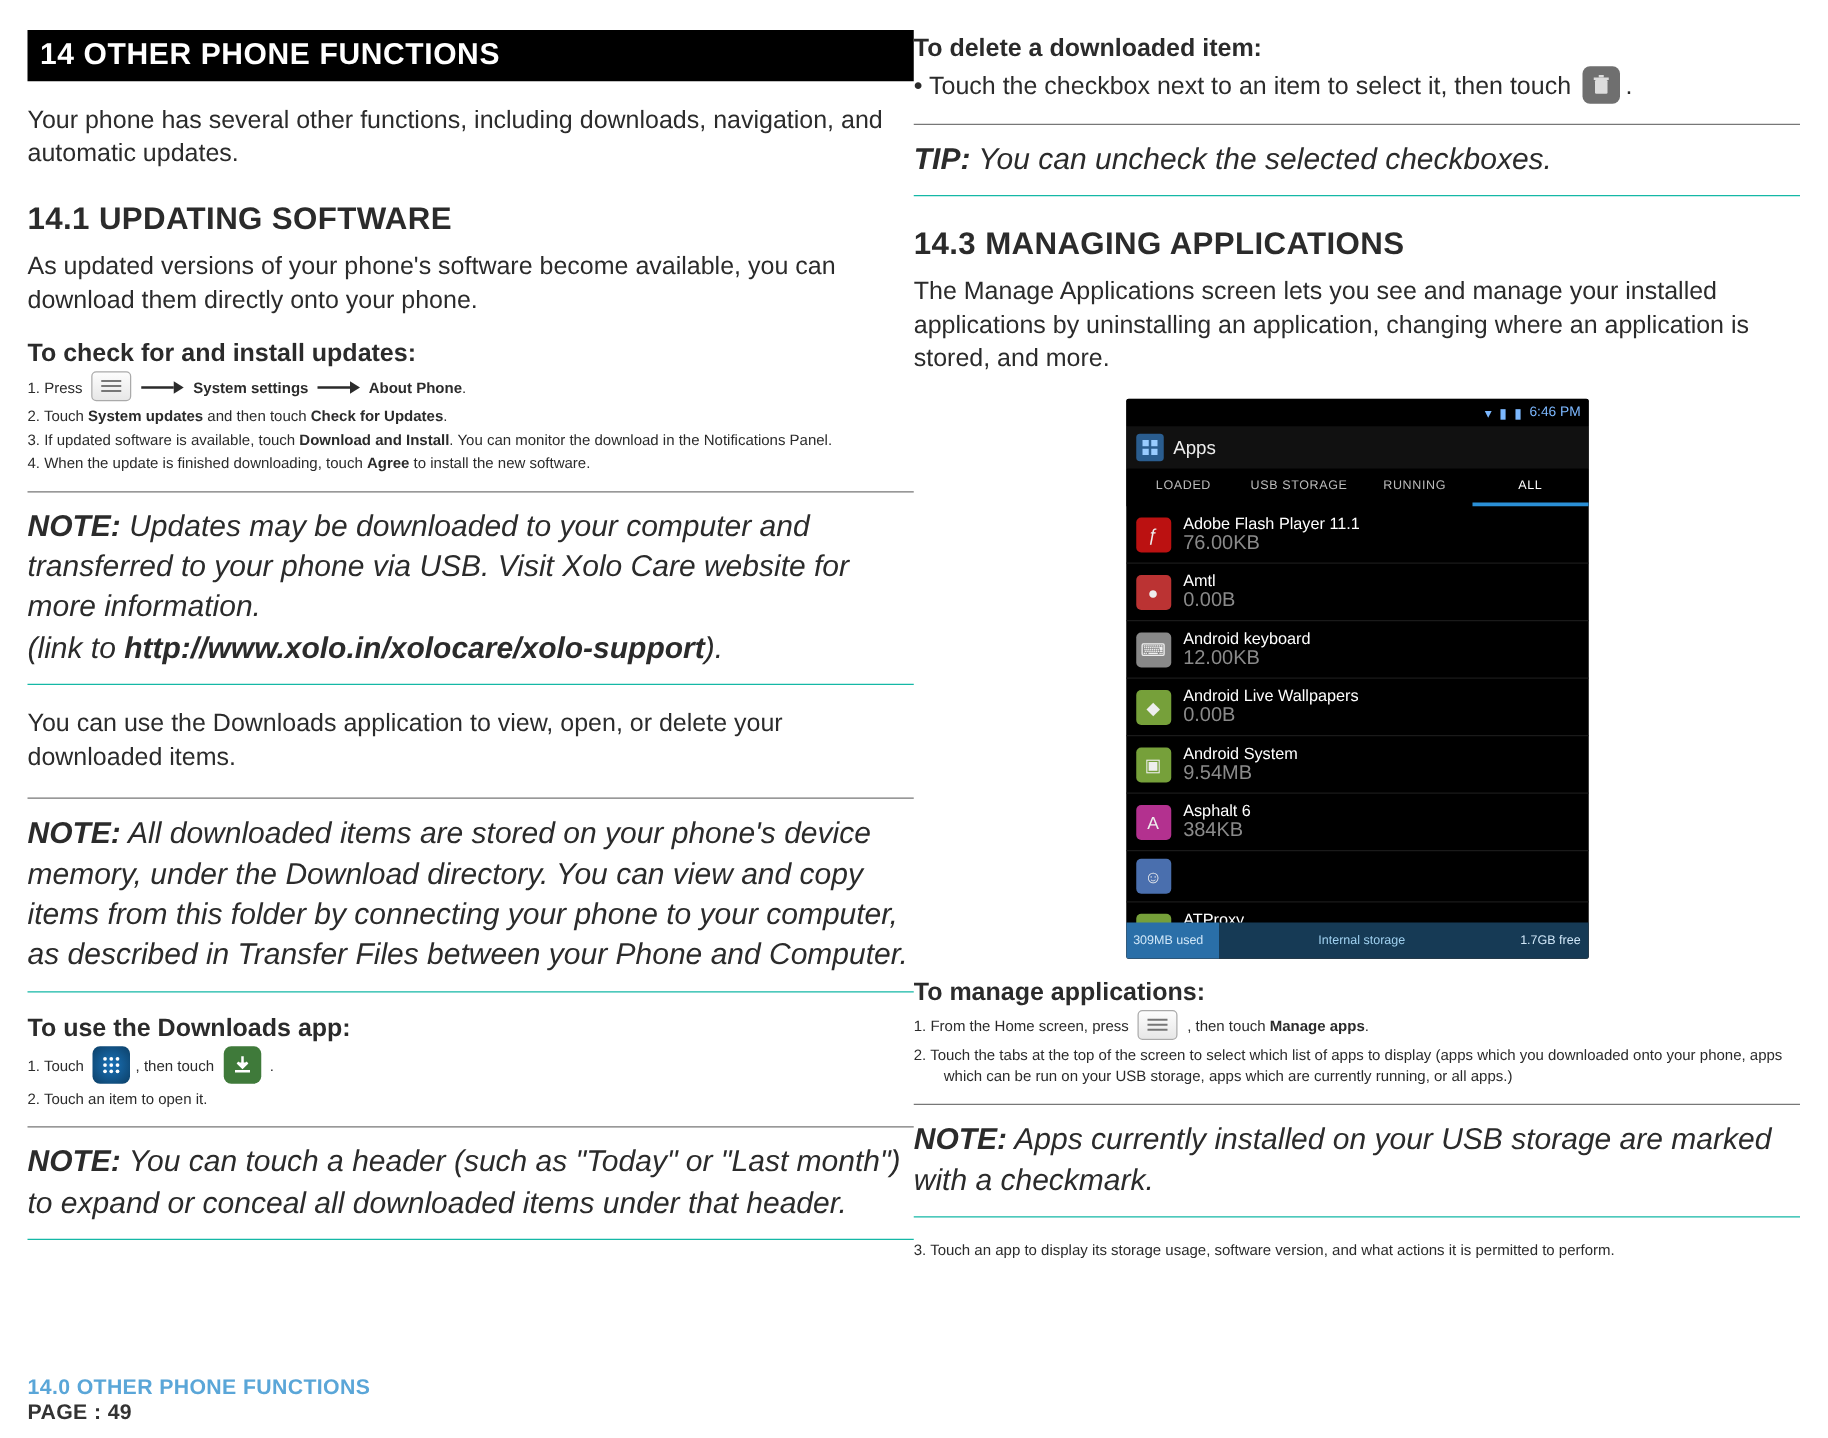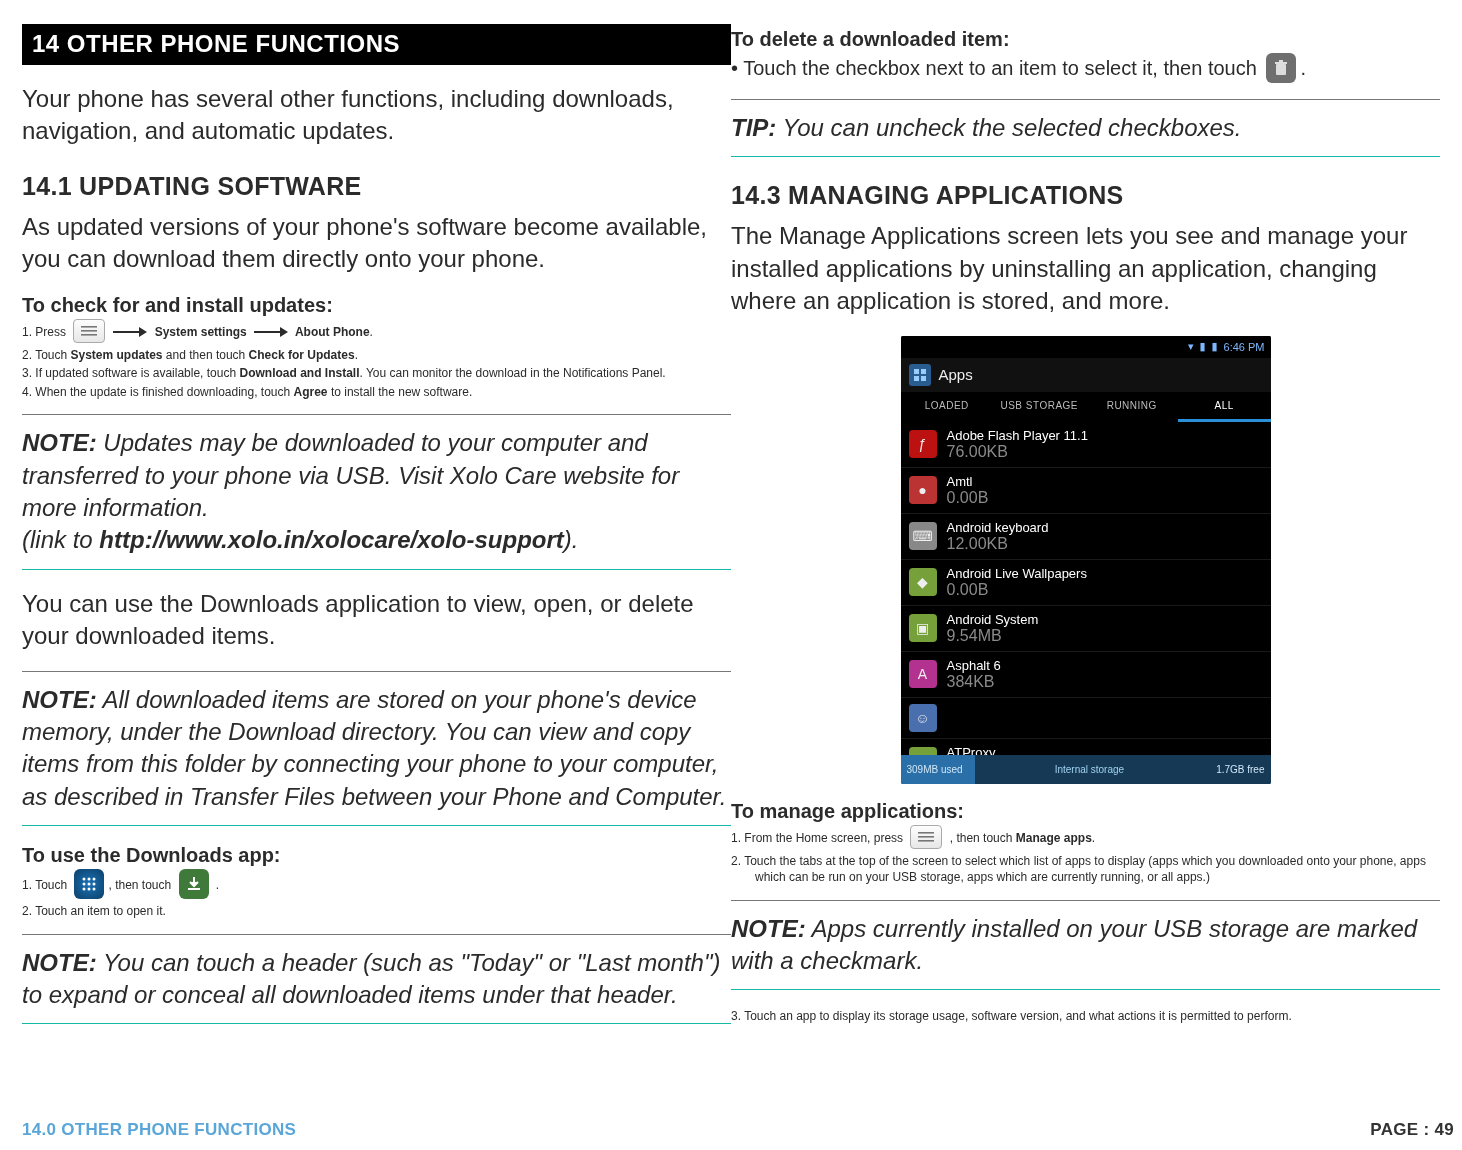--- a/index.html
+++ b/index.html
@@ -28,21 +28,21 @@
     color:#fff;
     font-weight:700;
     font-size:24px;
     letter-spacing:.5px;
     padding:6px 10px 7px 10px;
     margin-bottom:18px;
     font-stretch:condensed;
     font-family:"Arial Narrow","Helvetica Neue",Arial,sans-serif;
   }
   p.body{
-    font-size:24px;
+    font-size:20px;
     line-height:1.35;
     margin:0 0 18px 0;
     font-weight:300;
   }
   h2.sec{
     font-family:"Arial Narrow","Helvetica Neue",Arial,sans-serif;
     font-stretch:condensed;
     font-weight:700;
     font-size:25px;
     letter-spacing:.3px;
@@ -122,21 +122,21 @@
   .ph-row .ic{width:28px;height:28px;border-radius:4px;background:#444;display:flex;align-items:center;justify-content:center;font-size:14px;}
   .ph-row .tx{flex:1;}
   .ph-row .nm{font-size:13px;color:#fff;}
   .ph-row .sz{font-size:16px;color:#8a8a8a;}
   .ph-bar{position:absolute;left:0;right:0;bottom:0;height:29px;background:linear-gradient(90deg,#2a6fa8 20%,#163a55 20%);
     display:flex;justify-content:space-between;align-items:center;padding:0 6px;font-size:10px;color:#cfe6f7;}
   .footer{
     position:absolute;left:22px;right:8px;bottom:10px;
     display:flex;justify-content:space-between;align-items:flex-start;
     font-family:"Arial Narrow","Helvetica Neue",Arial,sans-serif;
-    font-stretch:condensed;font-weight:700;font-size:17px;letter-spacing:.3px;
+    font-stretch:condensed;font-weight:700;font-size:17px;letter-spacing:.3px;flex-direction:column;
   }
   .footer .l{color:#5aa6d8;}
   .footer .r{color:#333;}
 </style>
 </head>
 <body>
 
 <div class="page">
 
   <div class="col">

